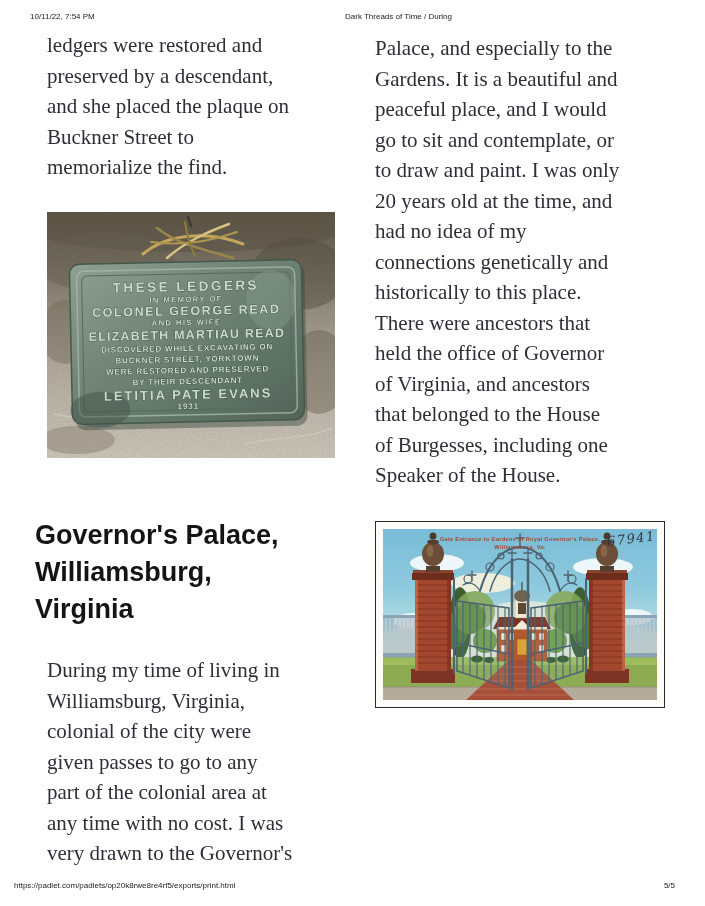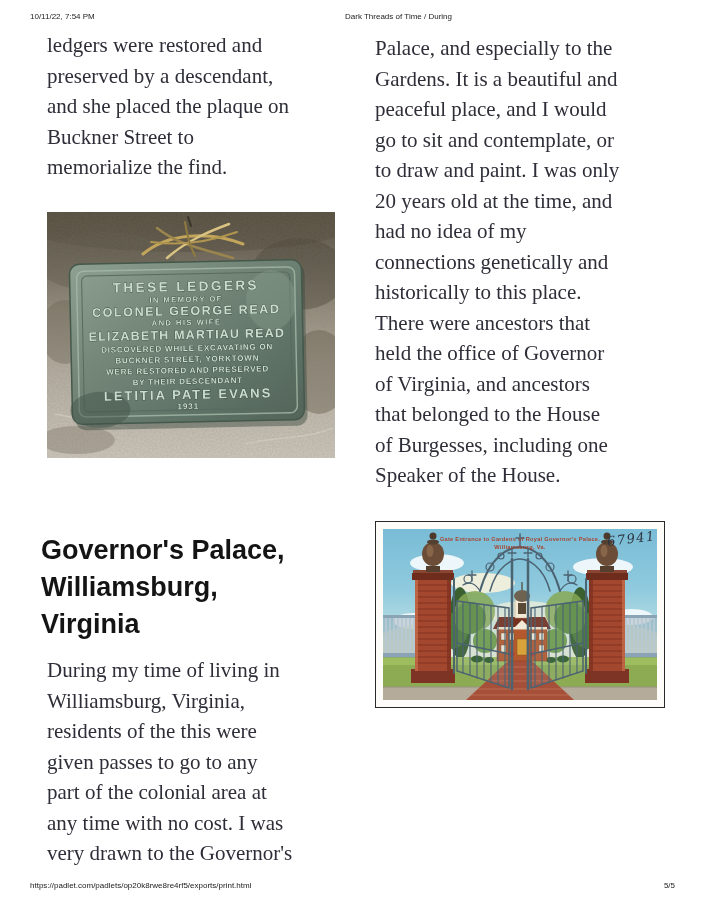--- a/index.html
+++ b/index.html
@@ -105,27 +105,27 @@
             <text x="140" y="161" font-size="8" letter-spacing="0.8">WERE RESTORED AND PRESERVED</text>
             <text x="140" y="172" font-size="8" letter-spacing="0.8">BY THEIR DESCENDANT</text>
             <text x="140" y="187" font-size="13" letter-spacing="2">LETITIA  PATE  EVANS</text>
             <text x="140" y="197" font-size="8" letter-spacing="1">1931</text>
           </g>
         </g>
       </g>
     </svg>
   </div>
 
-  <h1 class="heading" style="left:41px; top:517px;margin-top:15px;">Governor's Palace,
+  <h1 class="heading" style="left:35px; top:517px;">Governor's Palace,
 Williamsburg,
 Virginia</h1>
 
   <p class="body-text" style="left:47px; top:655px;">During my time of living in
 Williamsburg, Virginia,
-residents of the this were
+colonial of the city were
 given passes to go to any
 part of the colonial area at
 any time with no cost. I was
 very drawn to the Governor's</p>
 
   <p class="body-text" style="left:375px; top:33px;">Palace, and especially to the
 Gardens. It is a beautiful and
 peaceful place, and I would
 go to sit and contemplate, or
 to draw and paint. I was only
@@ -359,16 +359,16 @@
           <line x1="208" y1="122" x2="156" y2="133" stroke-width="1.4"></line>
         </g>
 
         <text x="145" y="20" text-anchor="middle" font-size="5.6" fill="#a8432f" letter-spacing="0.3" style="font-family:'Liberation Sans',sans-serif; font-weight:700;">Gate Entrance to Gardens of Royal Governor's Palace.</text>
         <text x="145" y="28" text-anchor="middle" font-size="5.6" fill="#a8432f" letter-spacing="0.3" style="font-family:'Liberation Sans',sans-serif; font-weight:700;">Williamsburg, Va.</text>
         <text x="257" y="22" text-anchor="middle" font-size="13" fill="#2e3440" letter-spacing="1.5" transform="rotate(-7 257 22)" style="font-family:'DejaVu Serif',serif; font-style:italic;">67941</text>
       </g>
     </svg>
   </div>
 
-  <span class="meta" style="left:30px; top:881px;text-align:right;">https://padlet.com/padlets/op20k8rwe8re4rf5/exports/print.html</span>
+  <span class="meta" style="left:14px; top:881px;text-align:right;">https://padlet.com/padlets/op20k8rwe8re4rf5/exports/print.html</span>
   <span class="meta" style="right:30px; top:881px; text-align:right;">5/5</span>
 
 </div>
 
 </body></html>

